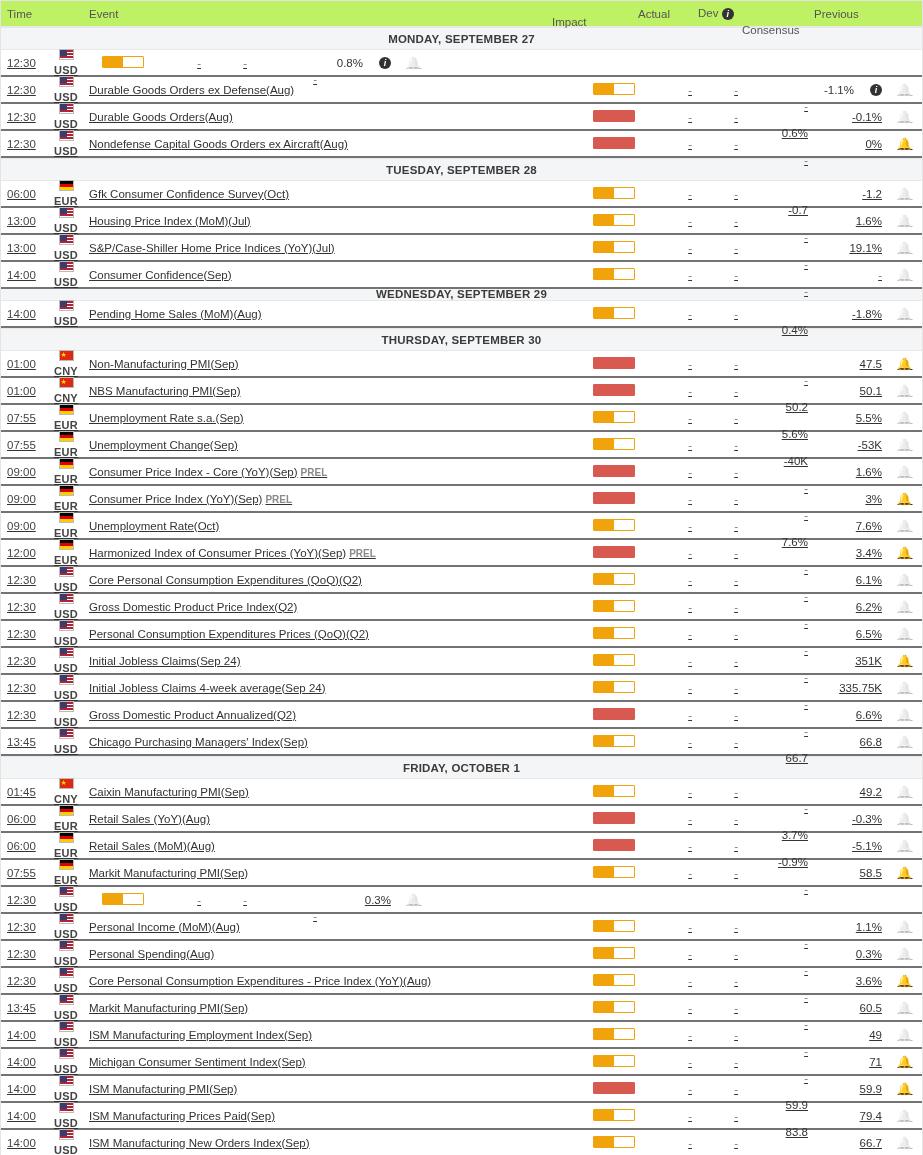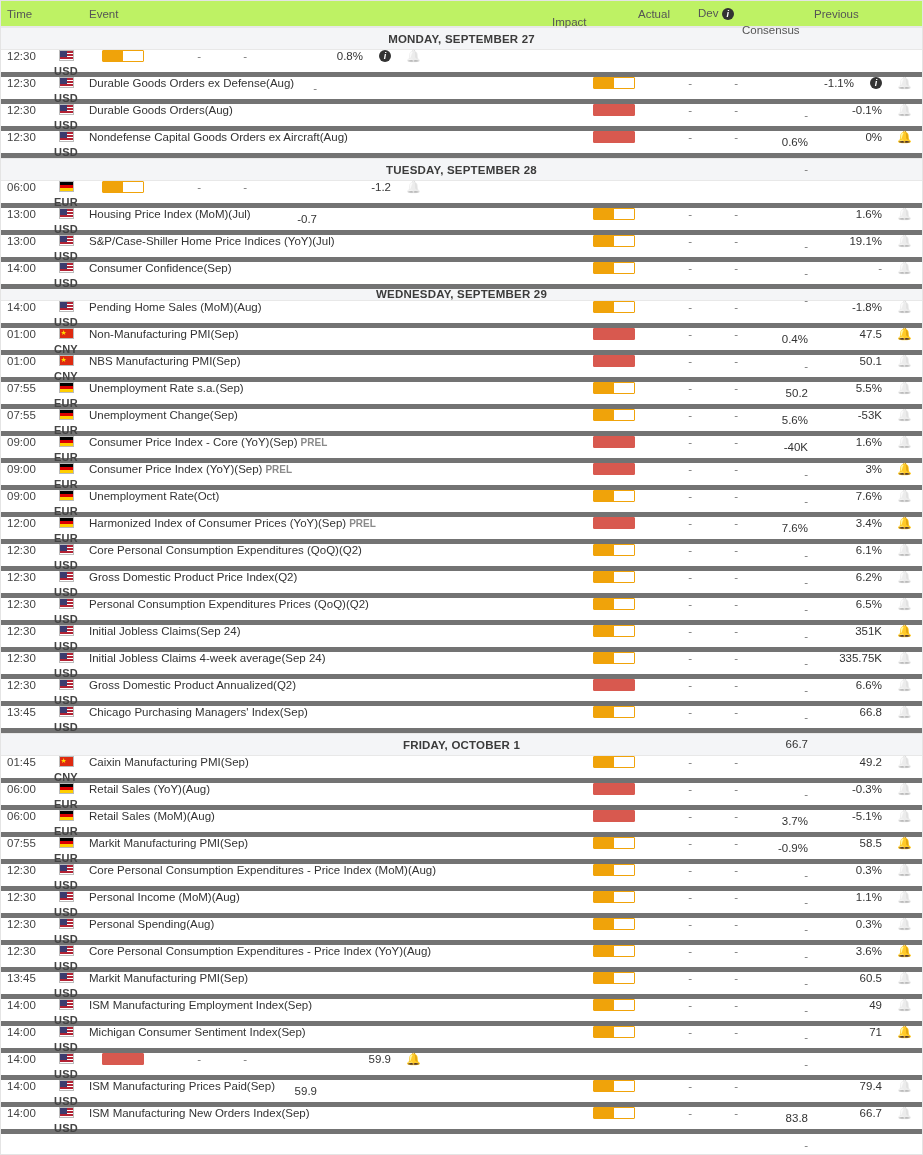--- a/index.html
+++ b/index.html
@@ -73,25 +73,27 @@
   .day-row.clipped {
     height: 12px;
     line-height: 10px;
     overflow: hidden;
     border-top: none;
   }
 
   
   .ev-row {
     display: flex;
+    align-items: center;
     height: 27px;
     font-size: 11.5px;
     color: #333;
-    border-bottom: 5px solid #737373;
+    border-bottom: 2px solid #737373;
     background: #fff;
+    text-decoration: underline;
   }
   .ev-row .col-time { color: #444; font-size: 11.5px; }
   .cur-cell { display: flex; align-items: center; gap: 4px; flex-direction: column; }
   .flag {
     width: 15px; height: 11px;
     display: inline-block;
     border: 0.5px solid #bbb;
     position: relative;
     overflow: hidden;
     flex: none;
@@ -237,20 +239,21 @@
         <div class="col-prev val">0%</div>
         <div class="col-bell"><span class="bell on">🔔</span></div>
       </div>
       <div class="day-row">TUESDAY, SEPTEMBER 28</div>
       <div class="ev-row">
         <div class="col-time">06:00</div>
         <div class="col-cur cur-cell">
           <span class="flag de"></span>
           <span class="cur-code">EUR</span>
         </div>
+        <div class="col-event"><span class="ev-name">Gfk Consumer Confidence Survey(Oct)</span></div>
         <div class="col-impact"><span class="impact-bar med"></span></div>
         <div class="col-actual val dash">-</div>
         <div class="col-dev val dash">-</div>
         <div class="col-cons val">-0.7</div>
         <div class="col-prev val">-1.2</div>
         <div class="col-bell"><span class="bell" style="filter: grayscale(1) opacity(0.35);">🔔</span></div>
       </div>
       <div class="ev-row">
         <div class="col-time">13:00</div>
         <div class="col-cur cur-cell">
@@ -301,20 +304,21 @@
           <span class="cur-code">USD</span>
         </div>
         <div class="col-event"><span class="ev-name">Pending Home Sales (MoM)(Aug)</span></div>
         <div class="col-impact"><span class="impact-bar med"></span></div>
         <div class="col-actual val dash">-</div>
         <div class="col-dev val dash">-</div>
         <div class="col-cons val">0.4%</div>
         <div class="col-prev val">-1.8%</div>
         <div class="col-bell"><span class="bell" style="filter: grayscale(1) opacity(0.35);">🔔</span></div>
       </div>
+      <div class="day-row">THURSDAY, SEPTEMBER 30</div>
       <div class="ev-row">
         <div class="col-time">01:00</div>
         <div class="col-cur cur-cell">
           <span class="flag cn"></span>
           <span class="cur-code">CNY</span>
         </div>
         <div class="col-event"><span class="ev-name">Non-Manufacturing PMI(Sep)</span></div>
         <div class="col-impact"><span class="impact-bar high"></span></div>
         <div class="col-actual val dash">-</div>
         <div class="col-dev val dash">-</div>
@@ -574,21 +578,20 @@
         <div class="col-cons val dash">-</div>
         <div class="col-prev val">58.5</div>
         <div class="col-bell"><span class="bell on">🔔</span></div>
       </div>
       <div class="ev-row">
         <div class="col-time">12:30</div>
         <div class="col-cur cur-cell">
           <span class="flag us"></span>
           <span class="cur-code">USD</span>
         </div>
-        <div class="col-event"><span class="ev-name">Core Personal Consumption Expenditures - Price Index (MoM)(Aug)</span></div>
         <div class="col-impact"><span class="impact-bar med"></span></div>
         <div class="col-actual val dash">-</div>
         <div class="col-dev val dash">-</div>
         <div class="col-cons val dash">-</div>
         <div class="col-prev val">0.3%</div>
         <div class="col-bell"><span class="bell" style="filter: grayscale(1) opacity(0.35);">🔔</span></div>
       </div>
       <div class="ev-row">
         <div class="col-time">12:30</div>
         <div class="col-cur cur-cell">
@@ -672,20 +675,21 @@
         <div class="col-cons val dash">-</div>
         <div class="col-prev val">71</div>
         <div class="col-bell"><span class="bell on">🔔</span></div>
       </div>
       <div class="ev-row">
         <div class="col-time">14:00</div>
         <div class="col-cur cur-cell">
           <span class="flag us"></span>
           <span class="cur-code">USD</span>
         </div>
+        <div class="col-event"><span class="ev-name">ISM Manufacturing PMI(Sep)</span></div>
         <div class="col-impact"><span class="impact-bar high"></span></div>
         <div class="col-actual val dash">-</div>
         <div class="col-dev val dash">-</div>
         <div class="col-cons val">59.9</div>
         <div class="col-prev val">59.9</div>
         <div class="col-bell"><span class="bell on">🔔</span></div>
       </div>
       <div class="ev-row">
         <div class="col-time">14:00</div>
         <div class="col-cur cur-cell">

